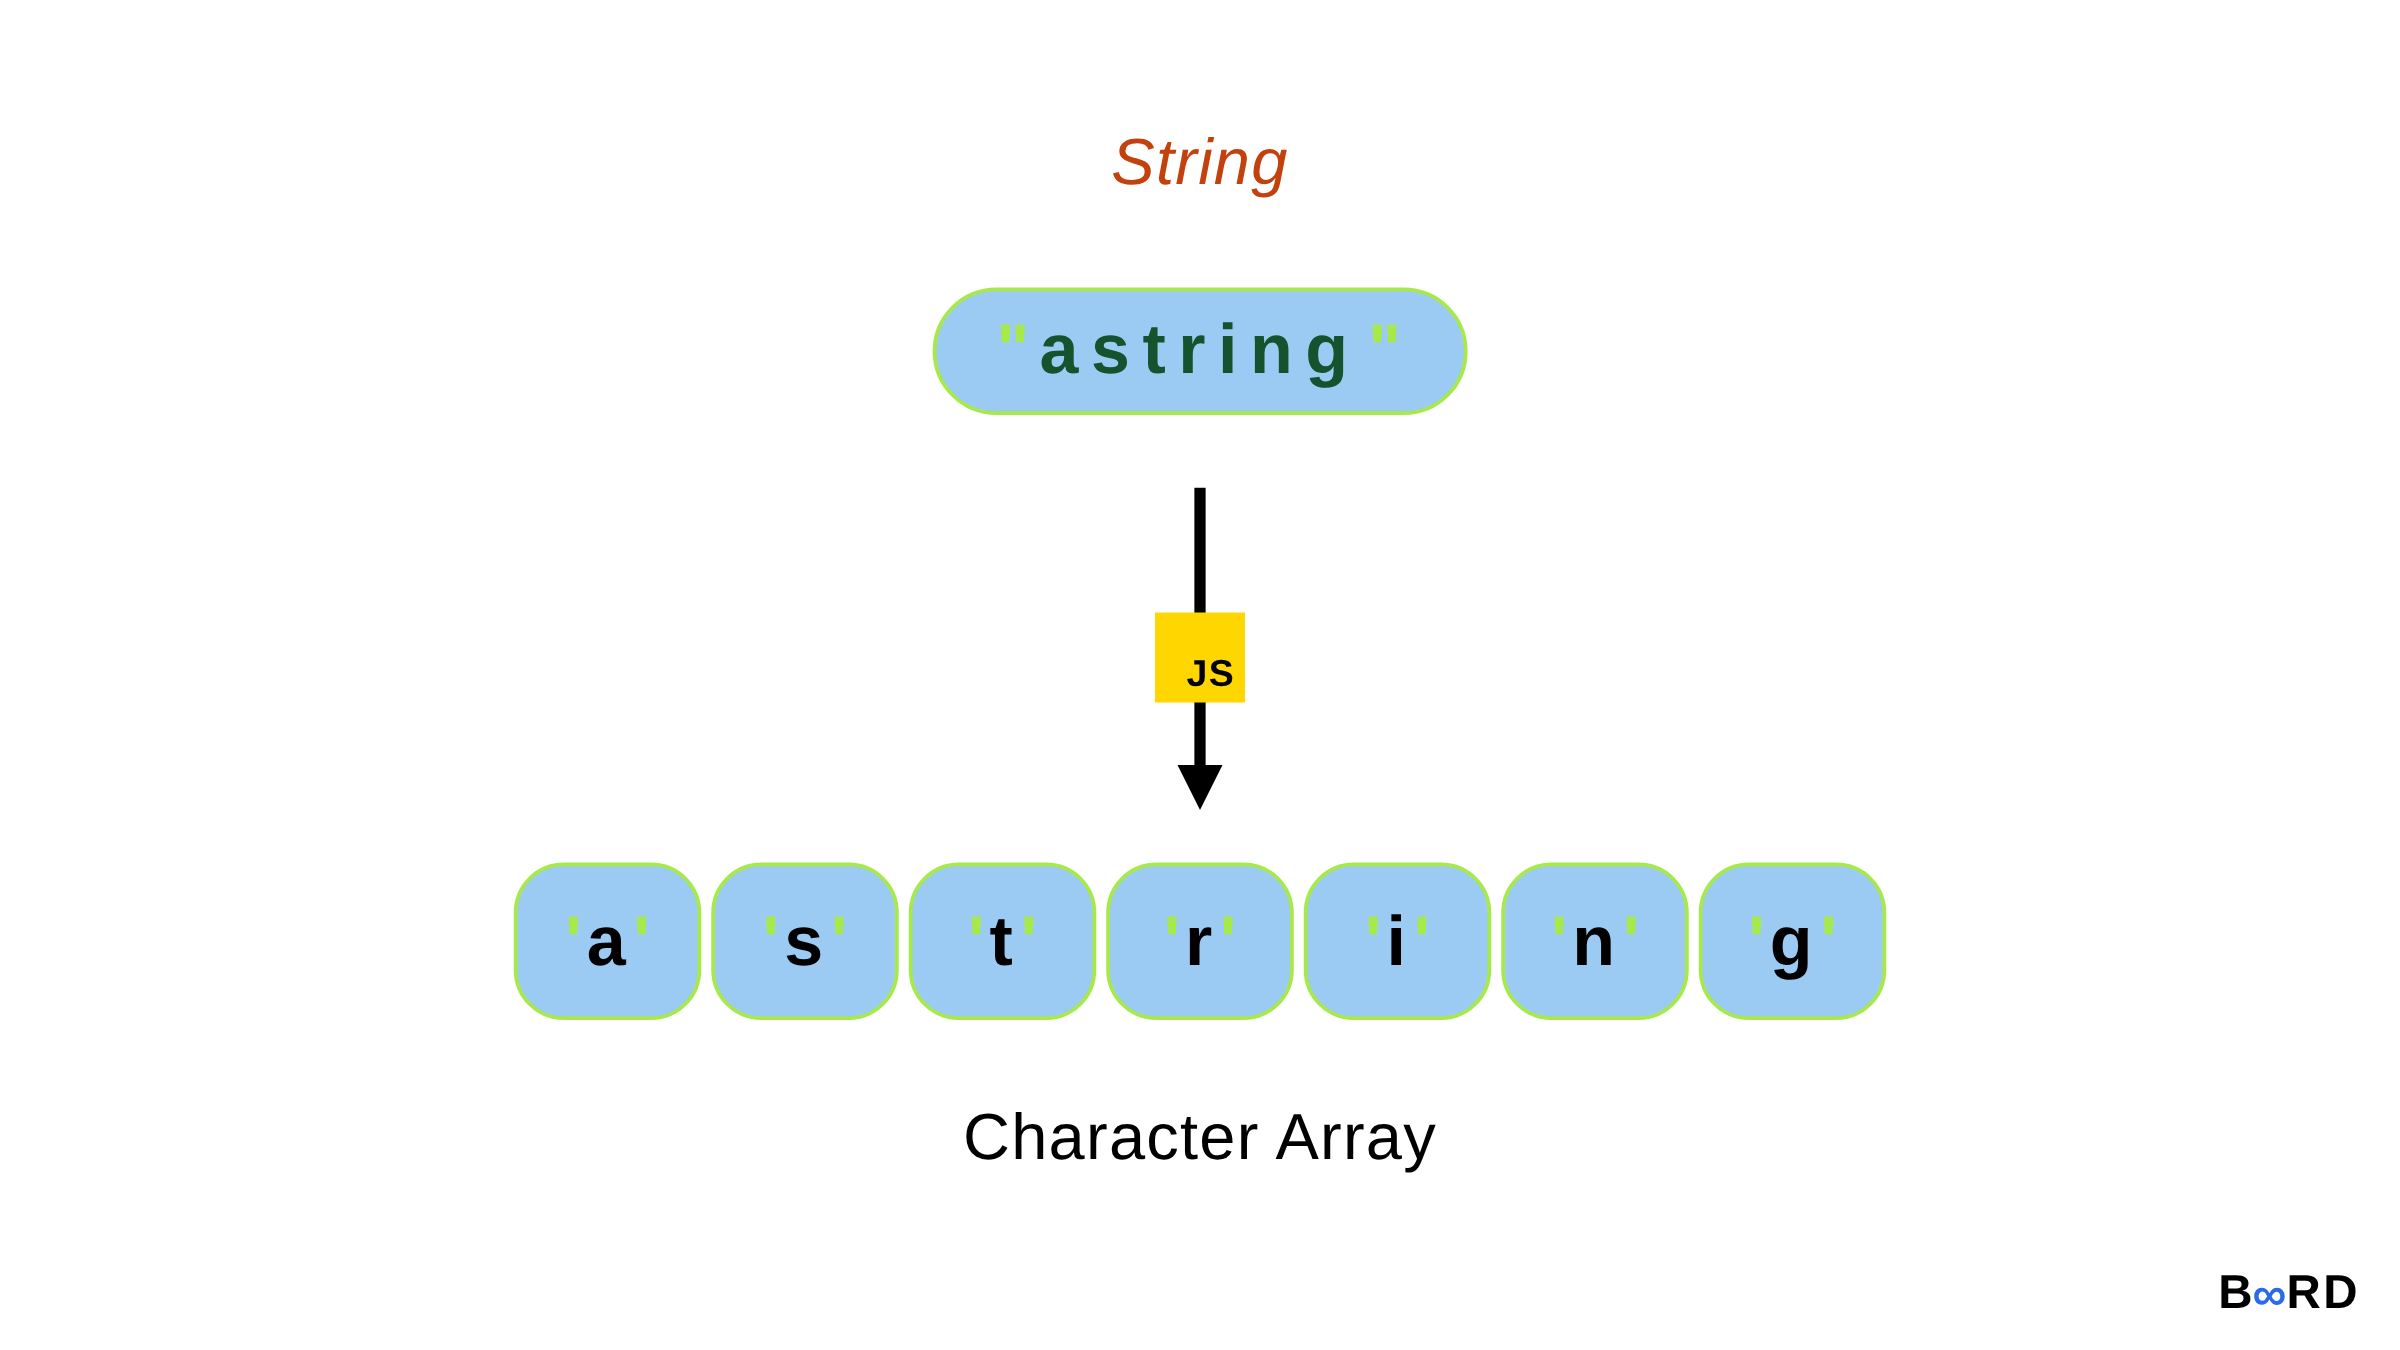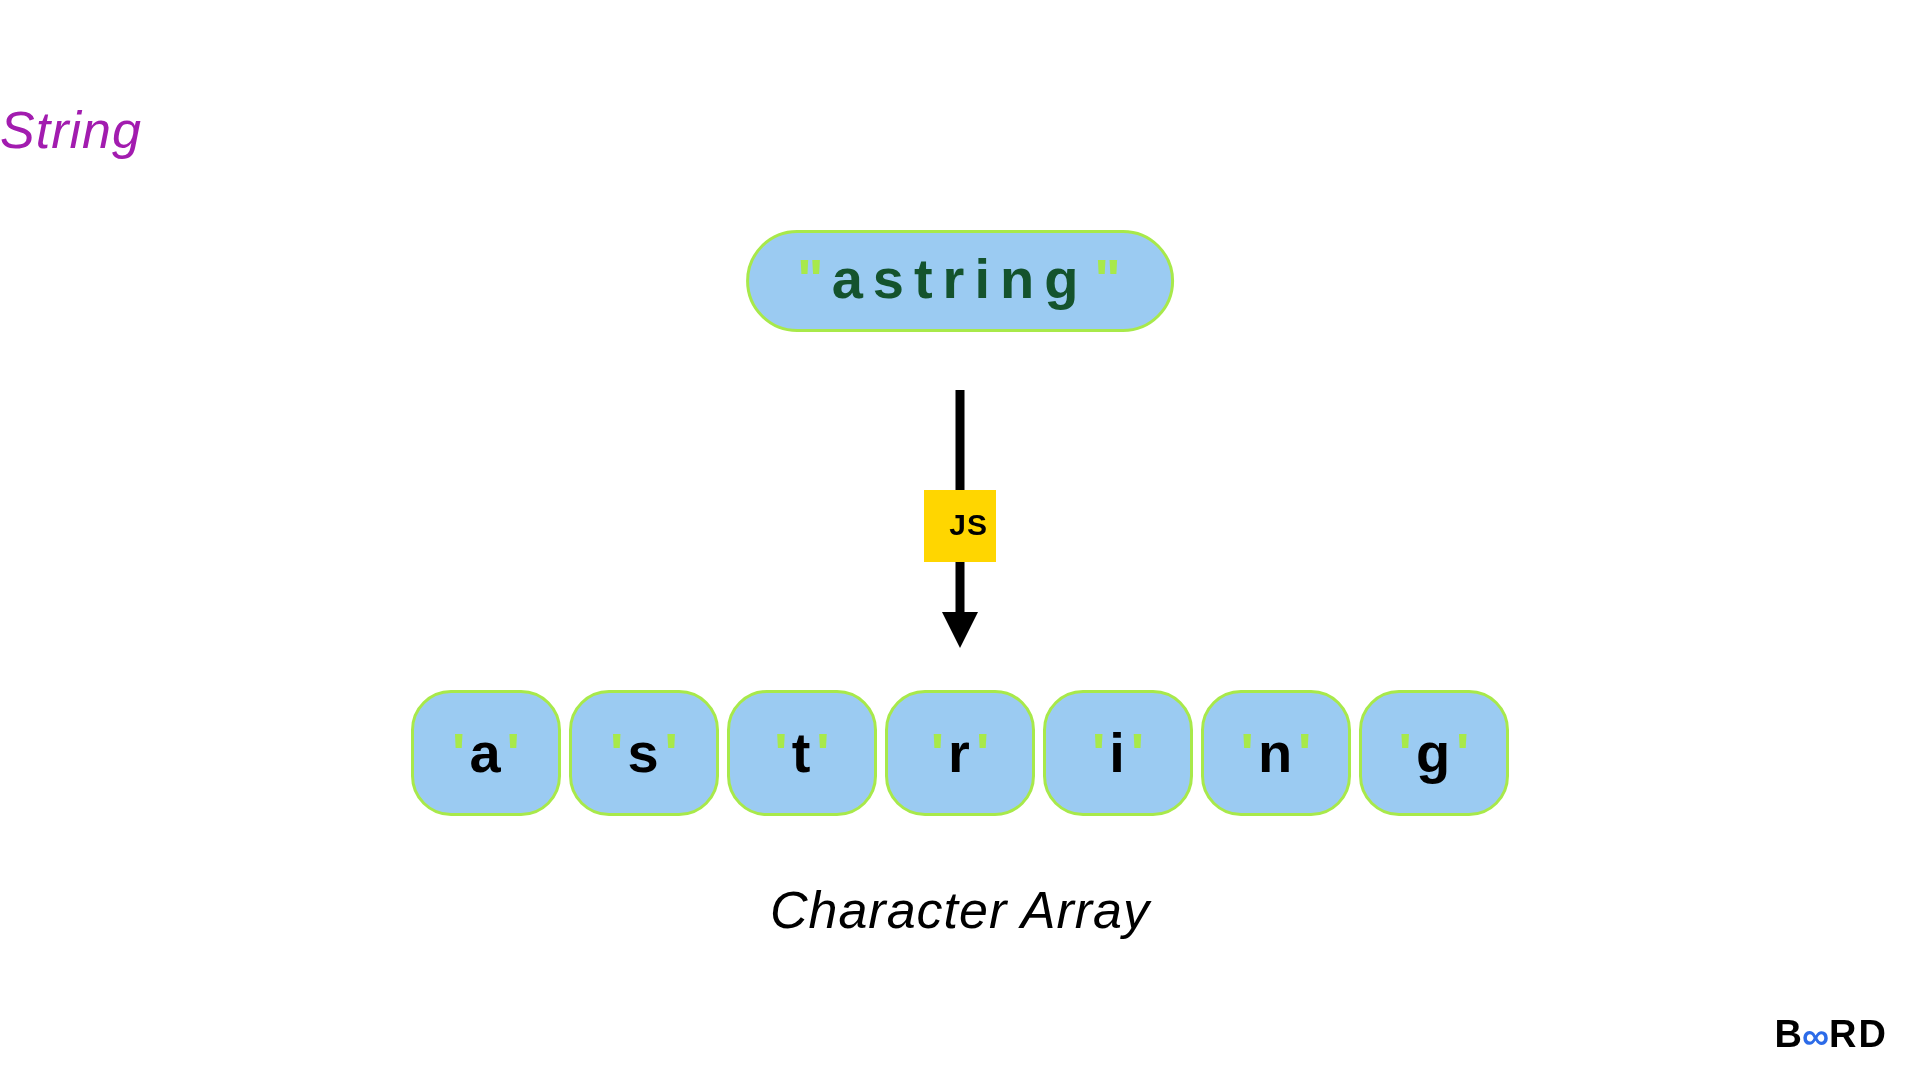--- a/index.html
+++ b/index.html
@@ -3,24 +3,25 @@
 <meta charset="utf-8">
 <style>
   * { box-sizing: border-box; margin: 0; padding: 0; }
   html, body { width: 1920px; height: 1080px; background: #fff; font-family: 'Segoe UI', Arial, sans-serif; overflow: hidden; position: relative; }
 
   .canvas { position: relative; width: 1920px; height: 1080px; }
 
   .top-label {
     position: absolute;
     top: 100px; left: 0; width: 100%;
+    text-align: center;
     font-style: italic;
     font-weight: 500;
     font-size: 52px;
-    color: #a21caf;
+    color: #c2410c;
     letter-spacing: 1px;
   }
 
   .string-pill {
     position: absolute;
     top: 230px; left: 50%; transform: translateX(-50%);
     background: #9BCBF2;
     border: 3px solid #A8E94A;
     border-radius: 60px;
     padding: 18px 48px 22px 48px;
@@ -49,21 +50,21 @@
     display: flex; flex-direction: column; align-items: center; justify-content: flex-start;
   }
   .arrow-svg { width: 80px; height: 260px; }
 
   .js-badge {
     position: absolute;
     top: 490px; left: 50%; transform: translateX(-50%);
     width: 72px; height: 72px;
     background: #FFD600;
     display: flex; align-items: flex-end; justify-content: flex-end;
-    padding: 6px 8px 20px 6px;
+    padding: 6px 8px 5px 6px;
     font-weight: 900;
     font-size: 30px;
     color: #000;
     letter-spacing: 1px;
     font-family: 'Arial Black', 'Helvetica', sans-serif;
   }
 
   .char-row {
     position: absolute;
     top: 690px; left: 50%; transform: translateX(-50%);
@@ -78,21 +79,20 @@
     gap: 4px;
     font-family: 'Arial Black', 'Helvetica', sans-serif;
   }
   .char-cell .sq { color: #A8E94A; font-weight: 900; font-size: 56px; line-height: 1; }
   .char-cell .ch { color: #000; font-weight: 900; font-size: 56px; line-height: 1; letter-spacing: 2px; }
 
   .bottom-label {
     position: absolute;
     top: 880px; left: 0; width: 100%;
     text-align: center;
-    font-style: italic;
     font-weight: 500;
     font-size: 52px;
     color: #000;
     letter-spacing: 1px;
   }
 
   .brand-logo {
     position: absolute;
     right: 32px; bottom: 24px;
     font-family: 'Arial Black', 'Helvetica', sans-serif;

